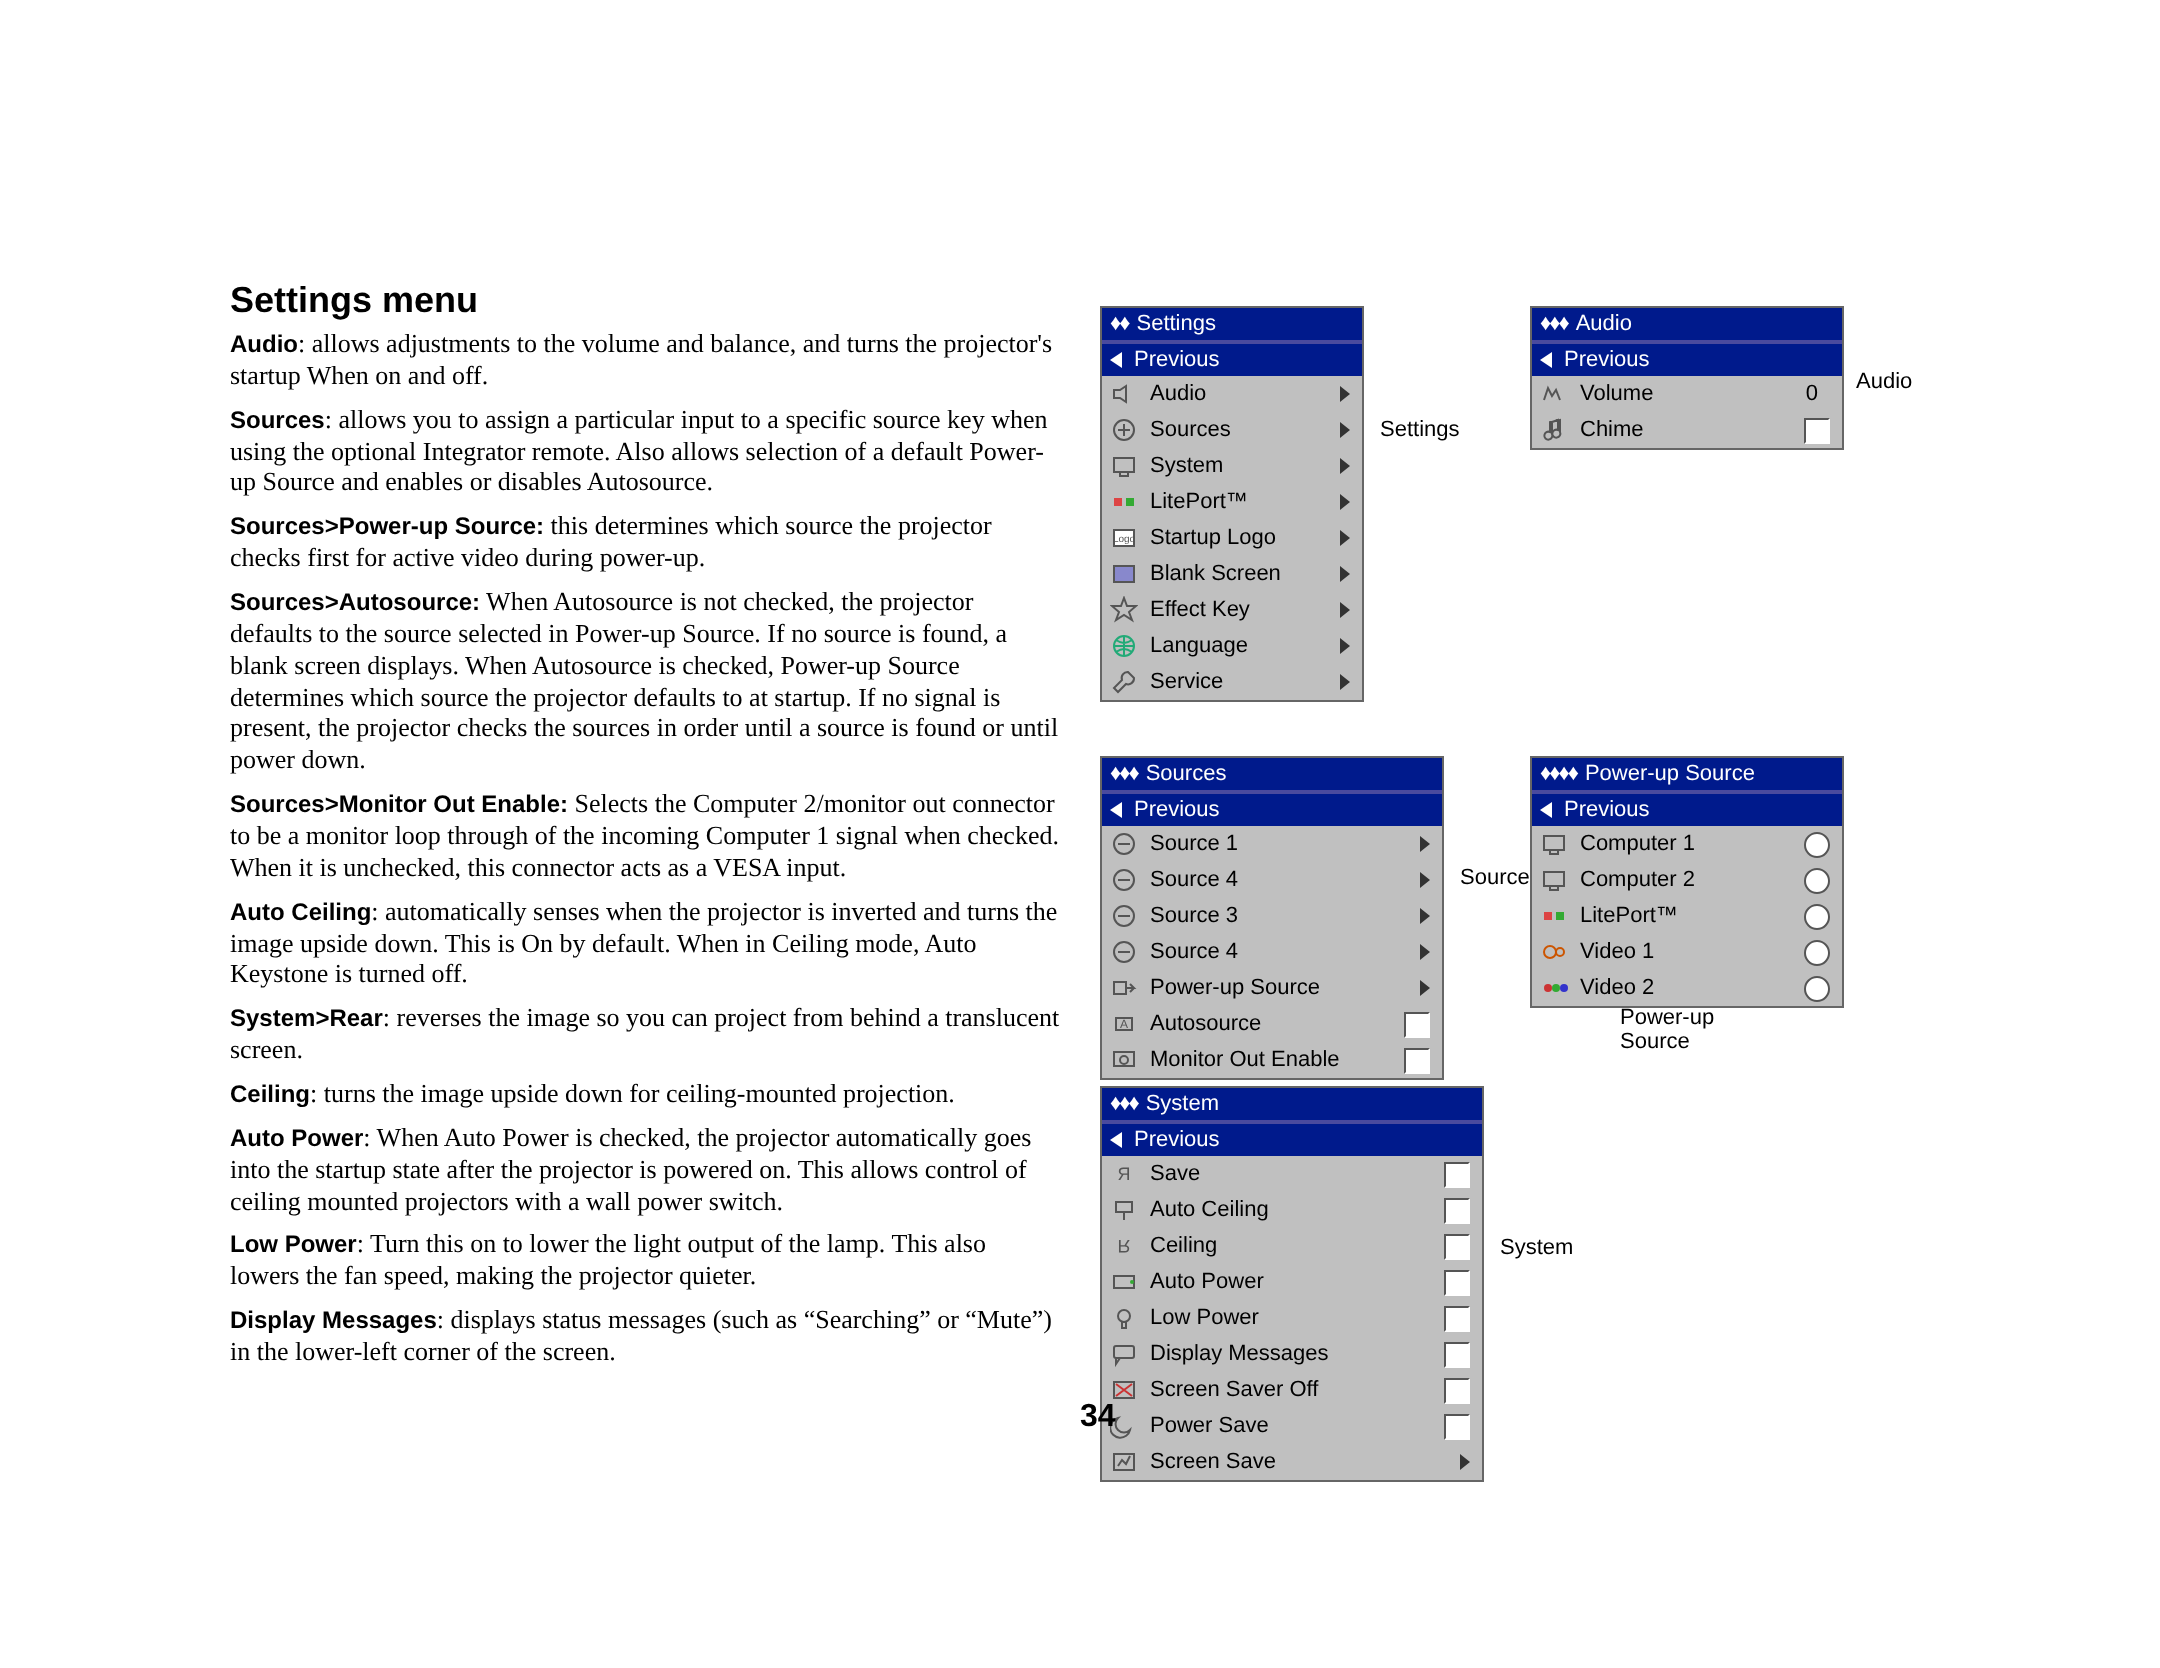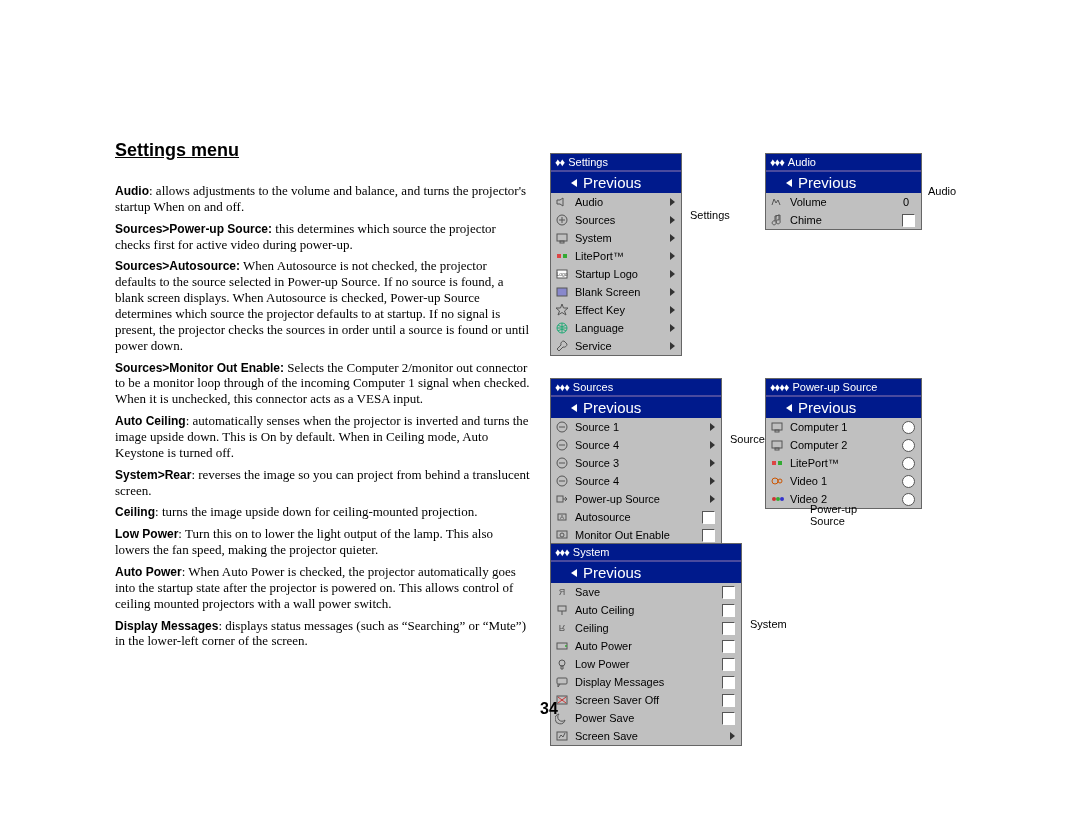--- a/index.html
+++ b/index.html
@@ -15,22 +15,21 @@
   .page{
     position:absolute;
     left:115px;
     top:140px;
     width:850px;
   }
   .heading{
     font-family:Helvetica,Arial,sans-serif;
     font-weight:700;
     font-size:18px;
-    margin:0 0 22px 0;
-    text-decoration:underline;
+    margin:0 0 3px 0;
   }
   .left-col{
     width:415px;
     float:left;
     line-height:1.22;
   }
   .left-col p{
     margin:0 0 6px 0;
   }
   .left-col b{
@@ -58,22 +57,22 @@
     padding:2px 4px;
     display:flex;
     align-items:center;
     gap:4px;
     border-bottom:1px solid #4a4a9e;
   }
   .titlebar .diamonds{ letter-spacing:-1px;}
   .prevbar{
     background:#001a8c;
     color:#fff;
-    font-size:15px;
-    padding:2px 20px;
+    font-size:11px;
+    padding:2px 4px;
     display:flex;
     align-items:center;
     gap:6px;
     border-top:1px solid #4a4a9e;
   }
   .prevbar .tri{
     width:0;height:0;border-top:4px solid transparent;border-bottom:4px solid transparent;border-right:6px solid #fff;
   }
   .row{
     display:flex;
@@ -116,28 +115,29 @@
   svg.ic-svg{width:14px;height:14px;}
 </style>
 </head>
 <body>
 
 <div class="page">
   <h1 class="heading">Settings menu</h1>
 
   <div class="left-col">
     <p><b>Audio</b><span>: allows adjustments to the volume and balance, and turns the projector's startup When on and off.</span></p>
+    <p><b>Sources</b><span>: allows you to assign a particular input to a specific source key when using the optional Integrator remote. Also allows selection of a default Power-up Source and enables or disables Autosource.</span></p>
     <p><b>Sources&gt;Power-up Source:</b><span> this determines which source the projector checks first for active video during power-up.</span></p>
     <p><b>Sources&gt;Autosource:</b><span> When Autosource is not checked, the projector defaults to the source selected in Power-up Source. If no source is found, a blank screen displays. When Autosource is checked, Power-up Source determines which source the projector defaults to at startup. If no signal is present, the projector checks the sources in order until a source is found or until power down.</span></p>
     <p><b>Sources&gt;Monitor Out Enable:</b><span> Selects the Computer 2/monitor out connector to be a monitor loop through of the incoming Computer 1 signal when checked. When it is unchecked, this connector acts as a VESA input.</span></p>
     <p><b>Auto Ceiling</b><span>: automatically senses when the projector is inverted and turns the image upside down. This is On by default. When in Ceiling mode, Auto Keystone is turned off.</span></p>
     <p><b>System&gt;Rear</b><span>: reverses the image so you can project from behind a translucent screen.</span></p>
     <p><b>Ceiling</b><span>: turns the image upside down for ceiling-mounted projection.</span></p>
+    <p><b>Auto Power</b><span>: When Auto Power is checked, the projector automatically goes into the startup state after the projector is powered on. This allows control of ceiling mounted projectors with a wall power switch.</span></p>
     <p><b>Low Power</b><span>: Turn this on to lower the light output of the lamp. This also lowers the fan speed, making the projector quieter.</span></p>
-    <p><b>Auto Power</b><span>: When Auto Power is checked, the projector automatically goes into the startup state after the projector is powered on. This allows control of ceiling mounted projectors with a wall power switch.</span></p>
     <p><b>Display Messages</b><span>: displays status messages (such as “Searching” or “Mute”) in the lower-left corner of the screen.</span></p>
   </div>
 
   <div class="right-col">
 
     <div class="panel" style="left:0;top:0;width:130px;">
       <div class="titlebar">
         <span class="diamonds">♦♦</span>
         <span>Settings</span>
       </div>

